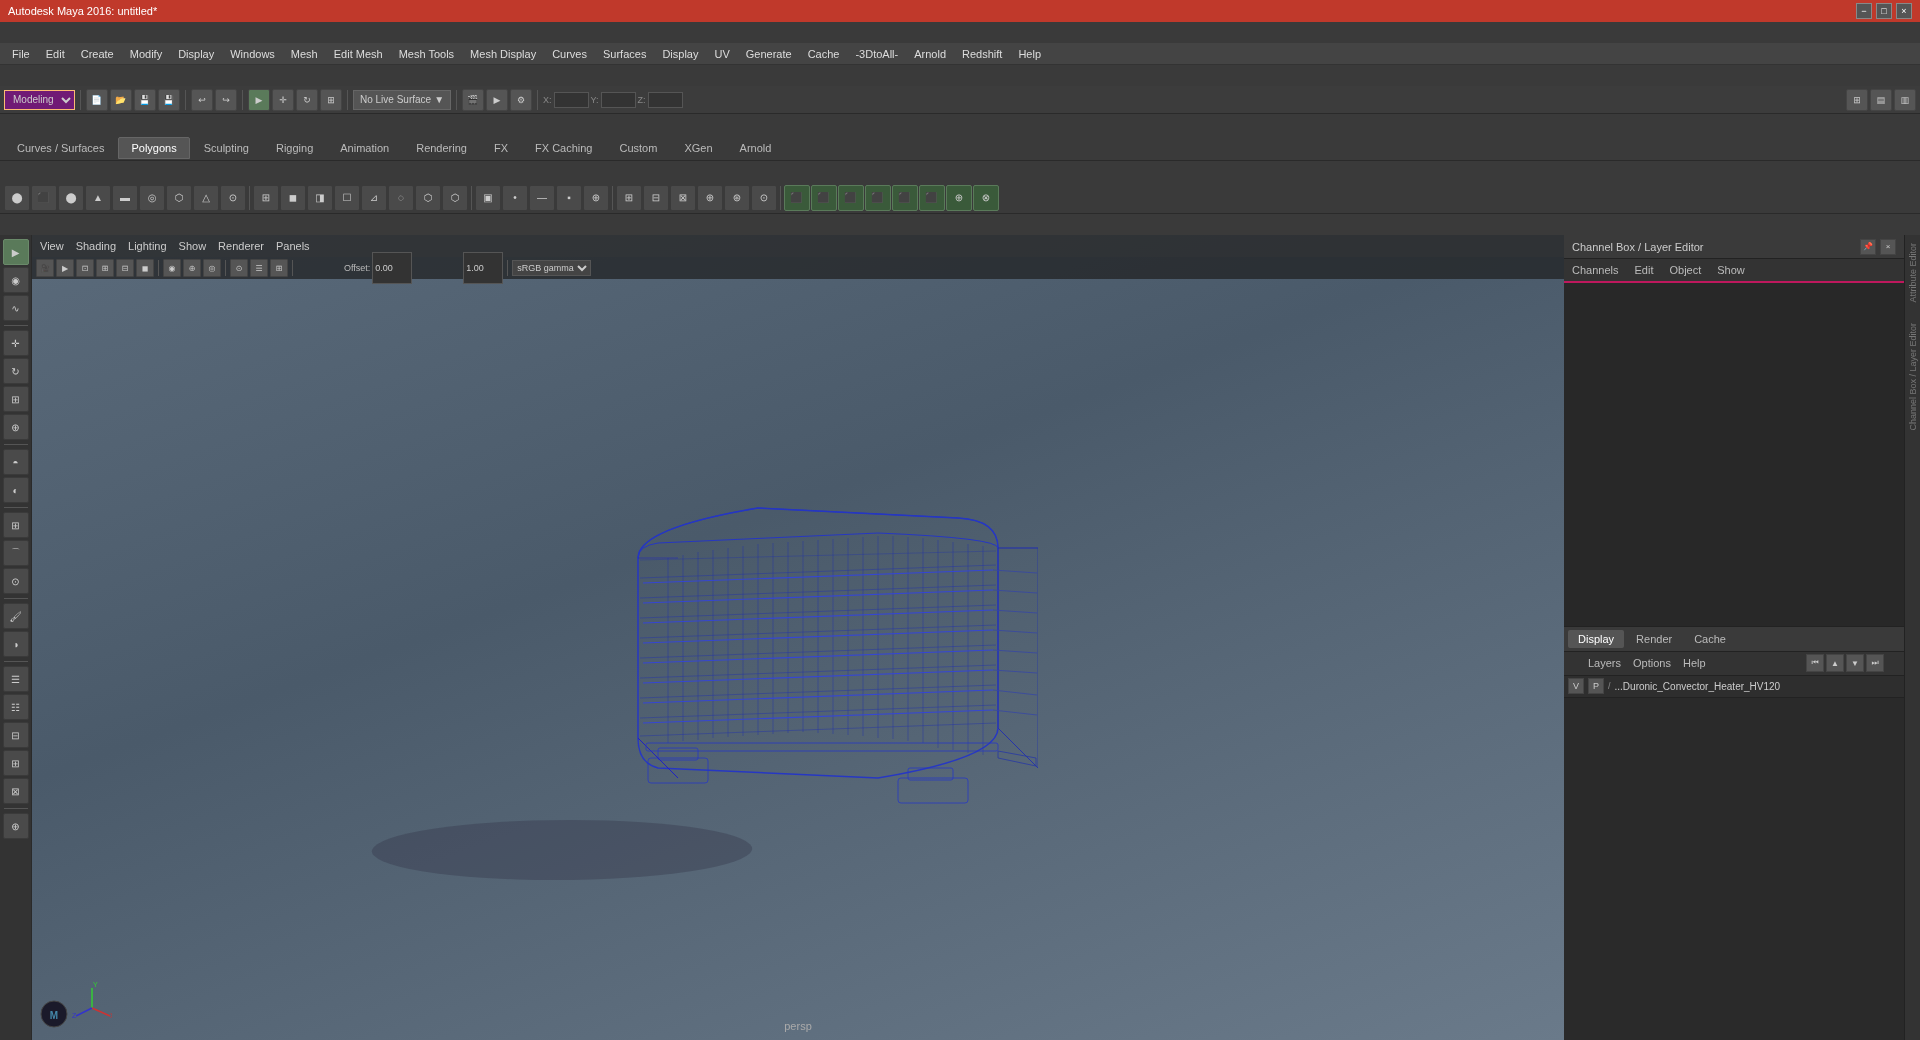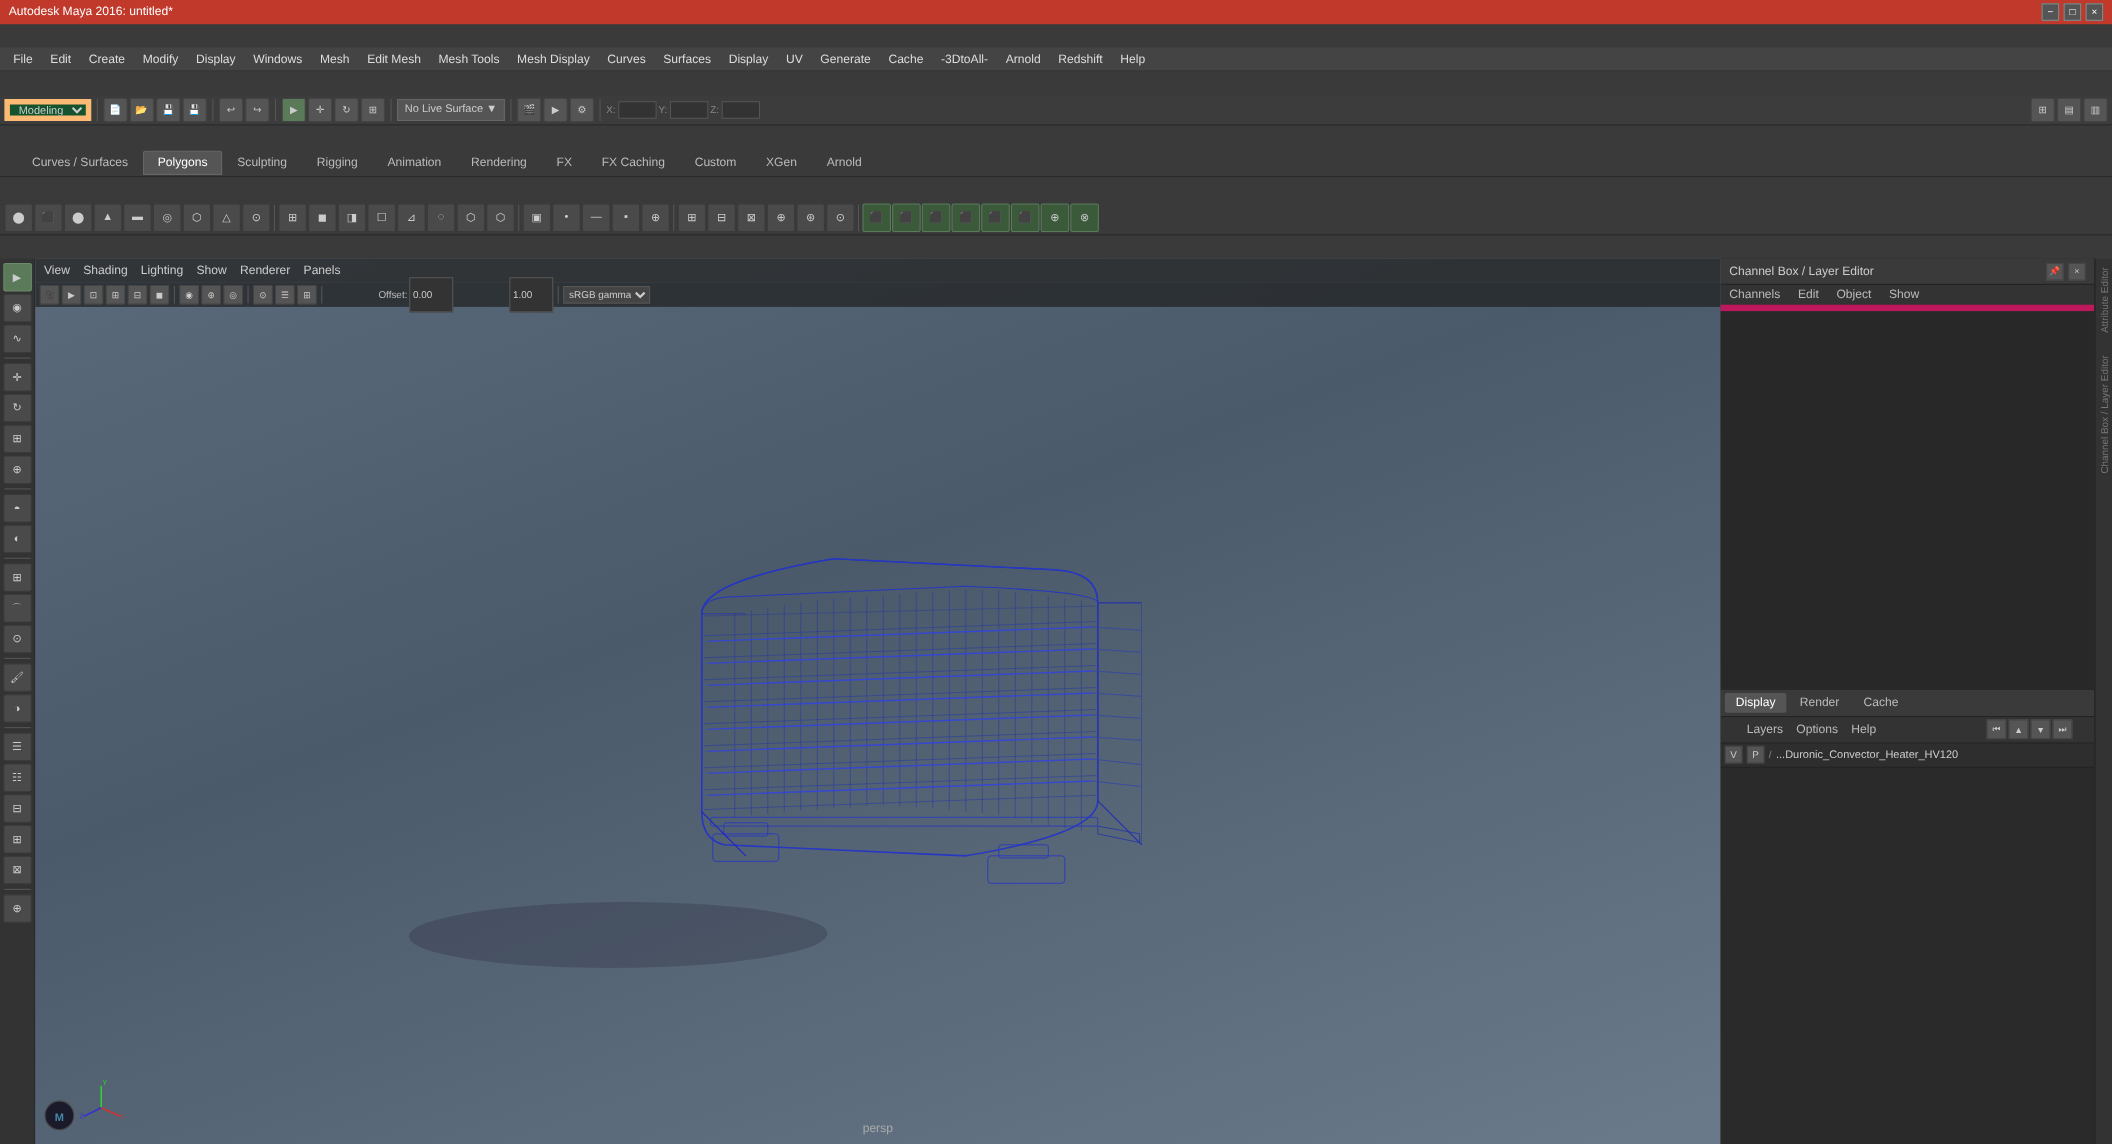--- a/index.html
+++ b/index.html
@@ -75,22 +75,22 @@
       flex-shrink: 0;
     }
     .toolbar-separator {
       width: 1px; height: 20px;
       background: #555;
       margin: 0 3px;
       flex-shrink: 0;
     }
     .toolbar-dropdown {
       height: 20px;
-      background: #14532d;
-      border: 5px solid #fdba74;
+      background: #701a75;
+      border: 1px solid #fdba74;
       color: #ccc;
       font-size: 10px;
       padding: 0 4px;
       cursor: pointer;
     }
     .no-live-surface-btn {
       height: 20px;
       background: #555;
       border: 1px solid #666;
       color: #ccc;
@@ -99,21 +99,21 @@
       cursor: pointer;
       display: flex; align-items: center; gap: 3px;
     }
 
     
     #tab-bar {
       height: 26px;
       background: #3a3a3a;
       display: flex;
       align-items: center;
-      padding: 0 16px;
+      padding: 0 4px;
       border-bottom: 1px solid #2a2a2a;
       gap: 1px;
     }
     .tab {
       padding: 3px 12px;
       color: #bbb;
       font-size: 11px;
       cursor: pointer;
       border: 1px solid transparent;
       border-radius: 2px 2px 0 0;
@@ -319,21 +319,21 @@
       display: flex; align-items: center; justify-content: center;
       cursor: pointer;
     }
     #channel-box-tabs {
       height: 24px;
       background: #333;
       display: flex;
       align-items: center;
       padding: 0 4px;
       gap: 8px;
-      border-bottom: 6px solid #be185d;
+      border-bottom: 2px solid #be185d;
     }
     .cb-tab {
       color: #bbb;
       font-size: 11px;
       cursor: pointer;
       padding: 2px 4px;
     }
 
     
     #bottom-tabs {

